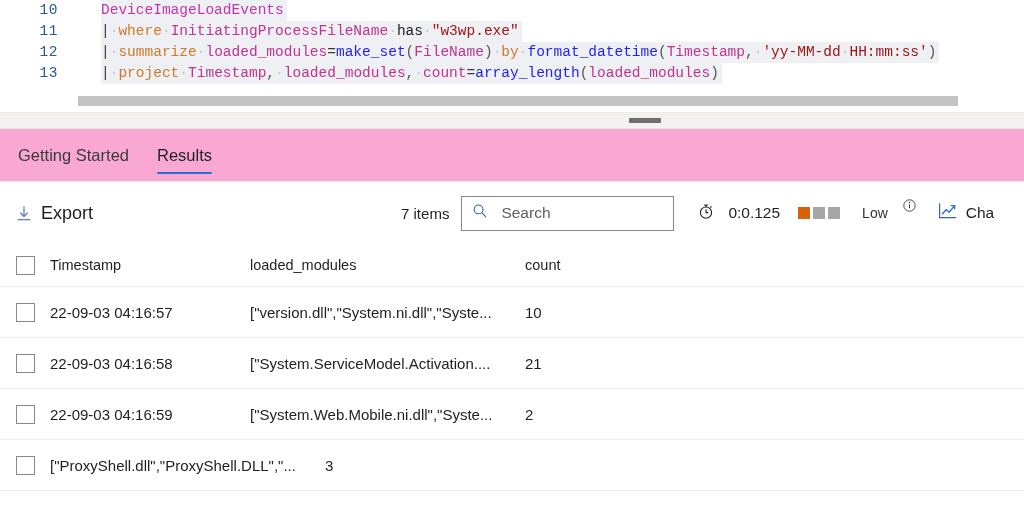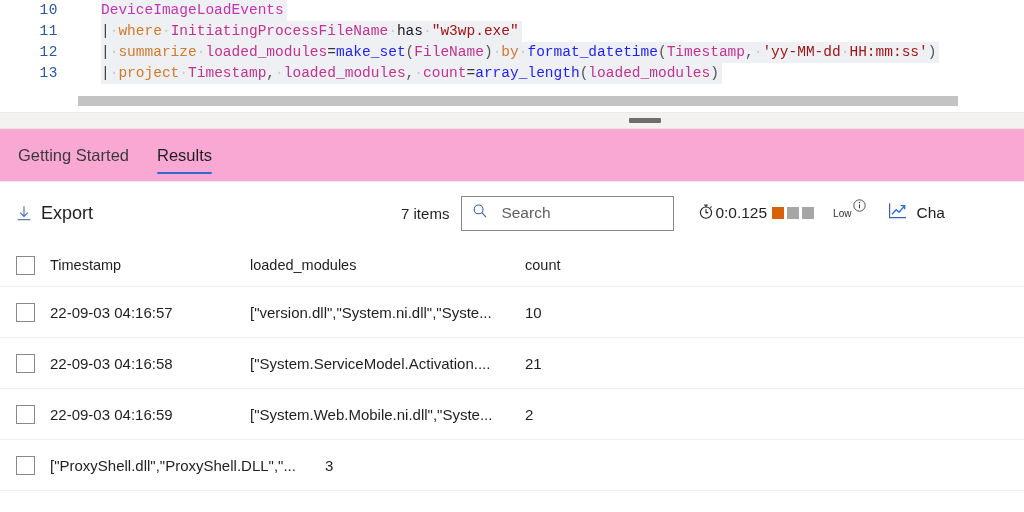--- a/index.html
+++ b/index.html
@@ -183,34 +183,34 @@
     font-size: 15.5px;
     color: #201f1e;
     background: transparent;
     width: 100%;
   }
   .search-box input::placeholder { color: #605e5c; opacity: 1; }
 
   .perf {
     display: flex;
     align-items: center;
-    gap: 1px;
+    gap: 14px;
     margin-left: 24px;
     white-space: nowrap;
   }
   .perf-time {
     font-size: 15.5px;
     color: #201f1e;
   }
   .bars { display: flex; gap: 3px; align-items: center; margin-left: 4px; }
   .bar { width: 12px; height: 12px; }
   .perf-label {
-    font-size: 10px;
+    font-size: 14px;
     color: #323130;
-    margin-left: 18px;
+    margin-left: 8px;
   }
   .info-sup {
     display: inline-block;
     vertical-align: super;
     margin-left: 1px;
     position: relative;
     top: -6px;
   }
   .chart-btn {
     display: flex;

